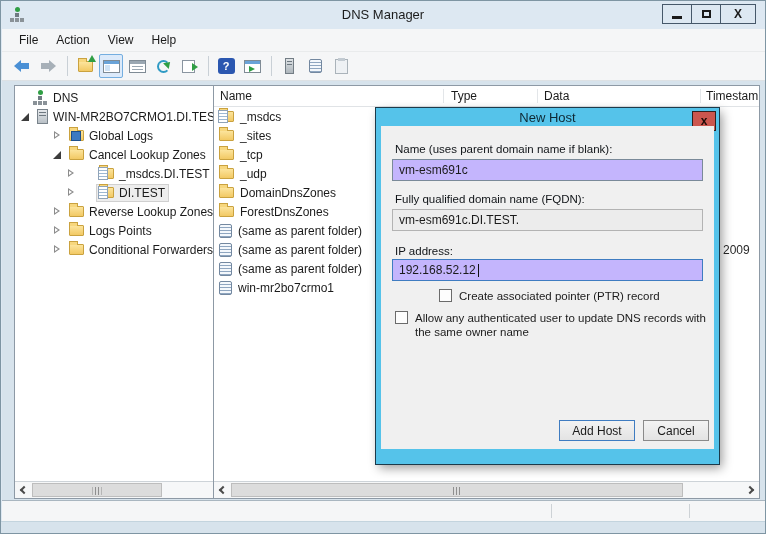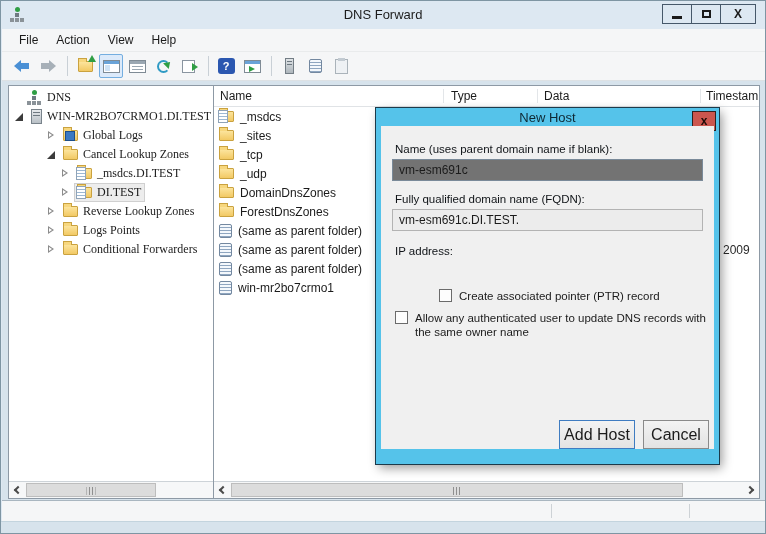--- a/index.html
+++ b/index.html
@@ -61,24 +61,24 @@
   .i-record{width:13px;height:14px;border:1px solid #7388a0;border-radius:2px;background:repeating-linear-gradient(180deg,#f4f8fc 0 2px,#8fa6c0 2px 3px);}
   .i-servertree{width:11px;height:15px;background:linear-gradient(#e6e9ec,#b9c0c6);border:1px solid #79838b;position:relative;}
   .i-servertree::before{content:"";position:absolute;left:1px;top:2px;right:1px;height:4px;background:repeating-linear-gradient(180deg,#6e7880 0 1px,transparent 1px 3px);}
   .i-dnsroot{width:16px;height:16px;position:relative;}
   .i-dnsroot::before{content:"";position:absolute;left:6px;top:0;width:5px;height:5px;border-radius:50%;background:#2f9e44;}
   .i-dnsroot::after{content:"";position:absolute;left:1px;top:11px;width:4px;height:4px;background:#8a9298;box-shadow:5px 0 0 #8a9298,10px 0 0 #8a9298,5px -5px 0 #6f7warm;box-shadow:5px 0 0 #8a9298,10px 0 0 #8a9298,5px -5px 0 #6f7a82;}
 
   
   .workarea{position:absolute;left:1px;top:80px;width:764px;height:419px;background:#d7e3ec;}
   .panel{position:absolute;top:4px;background:#fff;border:1px solid #8d99a5;overflow:hidden;}
-  .panel.tree{left:6px;width:236px;height:414px;padding-top:2px;font-family:Liberation Serif, serif;}
+  .panel.tree{left:12px;width:236px;height:414px;padding-top:2px;}
   .panel.list{left:211px;width:547px;height:414px;}
   .trow{height:19px;display:flex;align-items:center;white-space:nowrap;overflow:hidden;font-size:12px;}
-  .d0{padding-left:14px;}.d1{padding-left:4px;}.d2{padding-left:36px;}.d3{padding-left:50px;}
+  .d0{padding-left:14px;}.d1{padding-left:4px;}.d2{padding-left:36px;}.d3{padding-left:50px;gap:16px;}
   .npair{display:flex;align-items:center;padding:1px 3px 1px 2px;border:1px solid transparent;}
   .npair.sel{background:#ededed;border-color:#d0d0d0;}
   .tl{margin-left:5px;}
   .exp{width:13px;height:13px;position:relative;flex:none;margin-right:2px;}
   .exp.col::before{content:"";position:absolute;left:3px;top:2px;border-top:4px solid transparent;border-bottom:4px solid transparent;border-left:6px solid #8c8c8c;}
   .exp.col::after{content:"";position:absolute;left:4px;top:4px;border-top:2px solid transparent;border-bottom:2px solid transparent;border-left:3px solid #fff;}
   .exp.open::before{content:"";position:absolute;left:2px;top:3px;border-left:8px solid transparent;border-bottom:8px solid #3c3c3c;}
 
   .lheader{height:21px;border-bottom:1px solid #e0e3e6;position:relative;white-space:nowrap;overflow:hidden;}
   .hcell{position:absolute;top:0;line-height:21px;font-size:12px;}
@@ -103,41 +103,41 @@
   .bottomstrip{position:absolute;left:0;top:520px;width:766px;height:14px;background:#d7e3ec;border-top:1px solid #c3d4de;}
 
   
   .dialog{position:absolute;left:375px;top:107px;width:343px;height:356px;background:#55c3ea;
           box-shadow:0 0 0 1px #1c3a4a,3px 4px 10px rgba(0,0,0,.4);padding:0 5px 6px 5px;z-index:10;}
   .dtitle{height:18px;display:flex;align-items:center;justify-content:center;font-size:13px;color:#0e2833;}
   .dclose{position:absolute;top:3px;right:3px;width:24px;height:20px;background:#cb564e;border:1px solid #31201e;
           display:flex;align-items:center;justify-content:center;font-size:12px;font-weight:bold;color:#1f0b07;}
   .dbody{position:relative;background:#f0f0f0;height:323px;}
   .dlabel{position:absolute;left:14px;font-size:11.5px;color:#101418;}
-  .dinput{position:absolute;left:11px;width:311px;height:22px;background:#737373;border:1px solid #7a8a99;
+  .dinput{position:absolute;left:11px;width:311px;height:22px;background:#c4b5fd;border:1px solid #7a8a99;
           display:flex;align-items:center;padding-left:6px;font-size:12px;}
   .dinput.disabled{background:#ececec;border-color:#b3b3b3;}
   .dinput.focus{border-color:#3f7cc1;}
   .caret{display:inline-block;width:1px;height:13px;background:#111;margin-left:2px;}
   .cbrow{position:absolute;left:14px;display:flex;align-items:flex-start;}
   .cbox{width:13px;height:13px;background:#fdfdfd;border:1px solid #6b6b6b;flex:none;}
   .cblabel{margin-left:7px;font-size:11.5px;line-height:14px;max-width:298px;}
-  .dbtn{position:absolute;top:294px;height:29px;background:linear-gradient(#f3f3f3,#e3e3e3);border:1px solid #8a8a8a;
-        display:flex;align-items:center;justify-content:center;font-size:16px;}
+  .dbtn{position:absolute;top:294px;height:21px;background:linear-gradient(#f3f3f3,#e3e3e3);border:1px solid #8a8a8a;
+        display:flex;align-items:center;justify-content:center;font-size:12px;}
   .dbtn.primary{width:76px;border-color:#3f7cc1;}
   .dbtn.cancel{width:66px;}
 </style>
 </head>
 <body>
 
 <div class="win">
 
   <div class="titlebar">
     <span class="app-icon ic i-dnsroot"></span>
-    <span class="title">DNS Forward</span>
+    <span class="title">DNS Manager</span>
     <span class="caps">
       <span class="cap">
           <span class="glyph-min"></span>
         </span>
       <span class="cap">
           <span class="glyph-max"></span>
         </span>
       <span class="cap wide">
           <span class="glyph-x">X</span>
         </span>
@@ -350,20 +350,24 @@
     <div class="dbody">
       <div class="dlabel" style="top:17px;">Name (uses parent domain name if blank):</div>
       <div class="dinput" style="top:33px;">
         <span>vm-esm691c</span>
       </div>
       <div class="dlabel" style="top:67px;">Fully qualified domain name (FQDN):</div>
       <div class="dinput disabled" style="top:83px;">
         <span>vm-esm691c.DI.TEST.</span>
       </div>
       <div class="dlabel" style="top:119px;">IP address:</div>
+      <div class="dinput focus" style="top:133px;">
+        <span>192.168.52.12</span>
+          <i class="caret"></i>
+      </div>
       <div class="cbrow" style="top:163px;margin-left:44px;">
         <span class="cbox"></span>
         <span class="cblabel">Create associated pointer (PTR) record</span>
       </div>
       <div class="cbrow" style="top:185px;">
         <span class="cbox"></span>
         <span class="cblabel">Allow any authenticated user to update DNS records with the same owner name</span>
       </div>
       <span class="dbtn primary" style="left:178px;">Add Host</span>
       <span class="dbtn cancel" style="left:262px;">Cancel</span>

